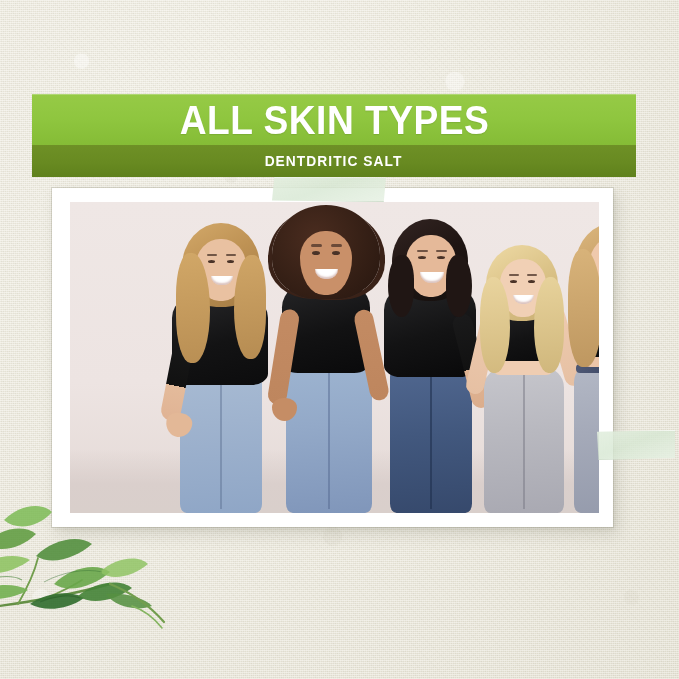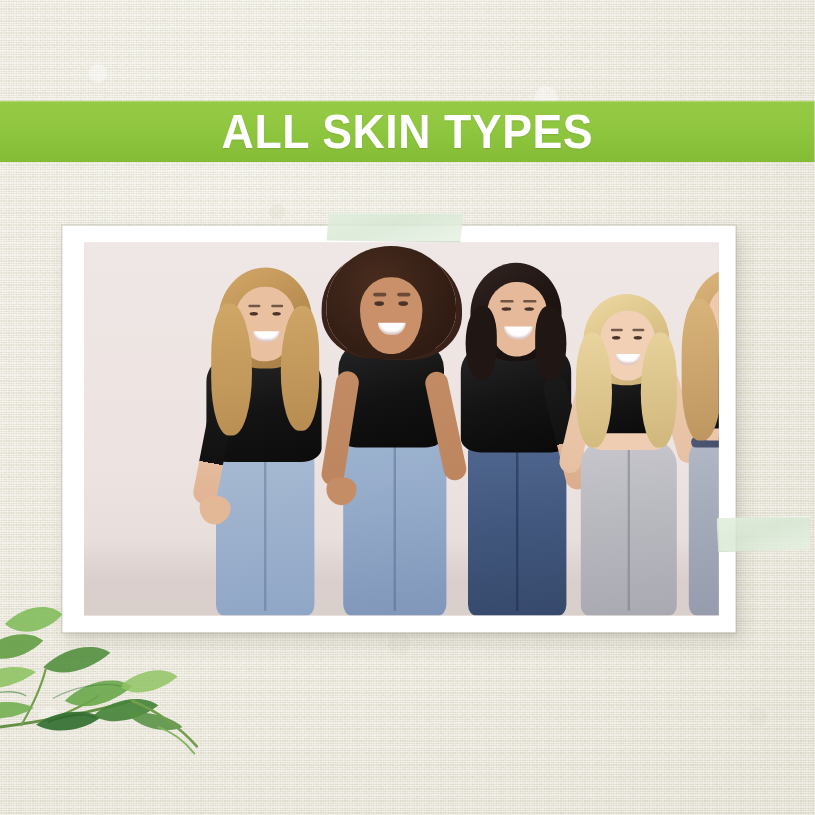--- a/index.html
+++ b/index.html
@@ -51,22 +51,23 @@
       radial-gradient(circle at 77% 68%, rgba(255,255,255,.65) 0 8px, rgba(255,255,255,0) 9px),
       radial-gradient(circle at 93% 88%, rgba(166,162,140,.12) 0 7px, rgba(255,255,255,0) 8px),
       radial-gradient(circle at 6%  88%, rgba(255,255,255,.6) 0 8px, rgba(255,255,255,0) 9px),
       radial-gradient(circle at 57% 45%, rgba(255,255,255,.5) 0 11px, rgba(255,255,255,0) 12px);
   }
 
   
   .banner {
     position: absolute;
     left: 0;
-    top: 84px;
-    width: 679px;
+    top: 94px;
+    width: 604px;
+    padding-left: 32px;
   }
   .banner-main {
     height: 51px;
     background: linear-gradient(180deg, #96CA46 0%, #8FC63F 48%, #85BC36 100%);
     display: flex;
     align-items: center;
     justify-content: center;
     box-shadow: 0 1px 0 rgba(255,255,255,.25) inset;
   }
   .banner-title {
@@ -205,20 +206,23 @@
 
 <div id="poster">
 
   <div class="paper-base"></div>
   <div class="paper-grain"></div>
   <div class="paper-mottle"></div>
 
   <div class="banner">
     <div class="banner-main">
       <div class="banner-title">ALL SKIN TYPES</div>
+    </div>
+    <div class="banner-sub">
+      <div class="banner-subtitle">DENTDRITIC SALT</div>
     </div>
   </div>
 
   <div class="photo-card">
     <div class="photo-inner">
 
       <div class="backdrop"></div>
       <div class="backdrop-floor"></div>
 
       <div class="people">

